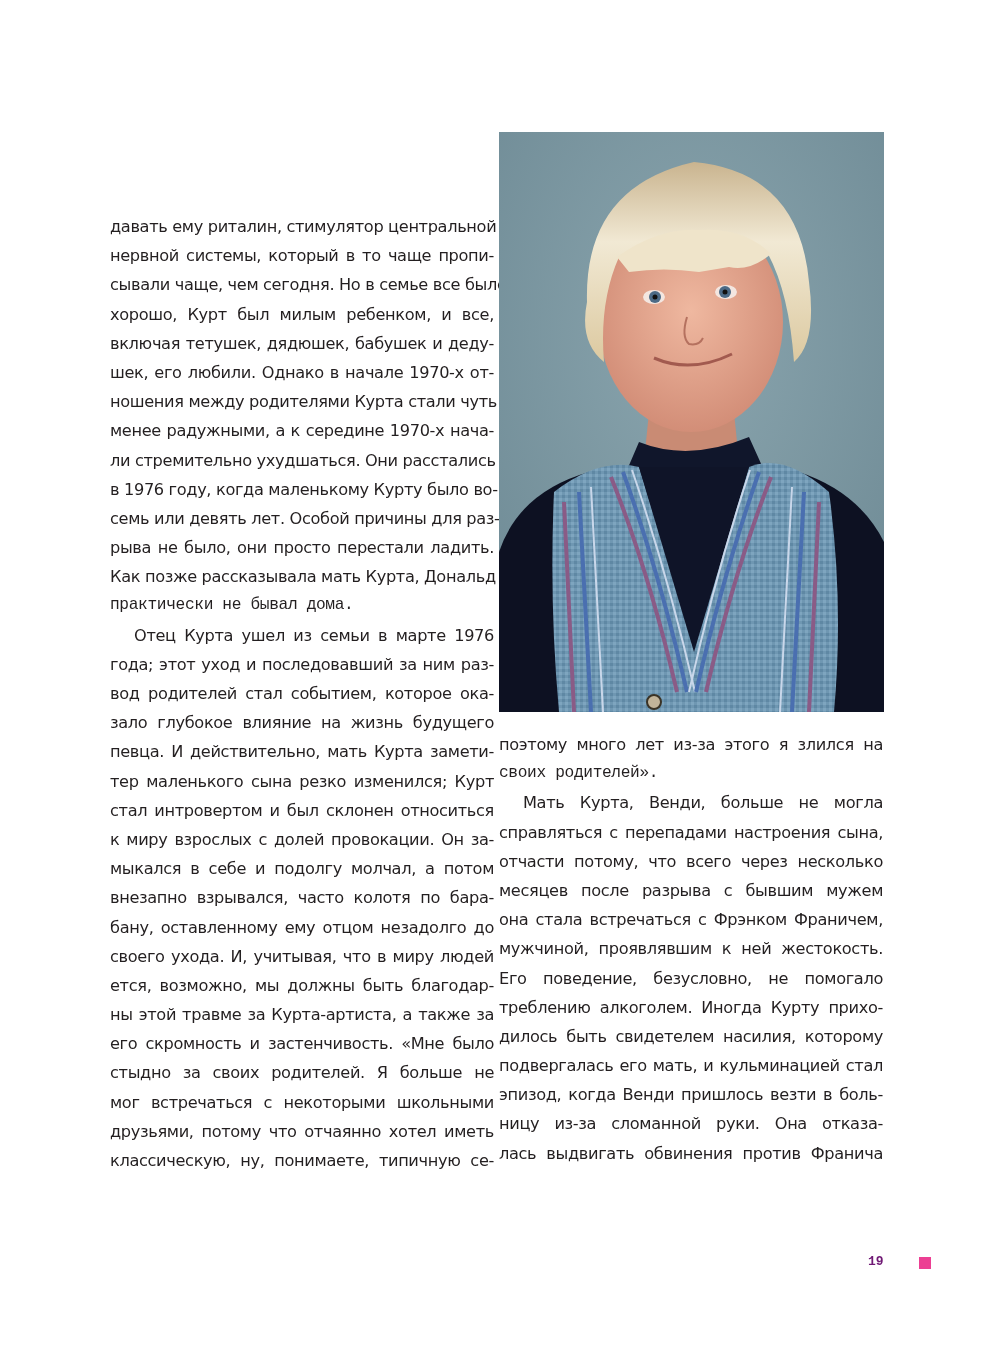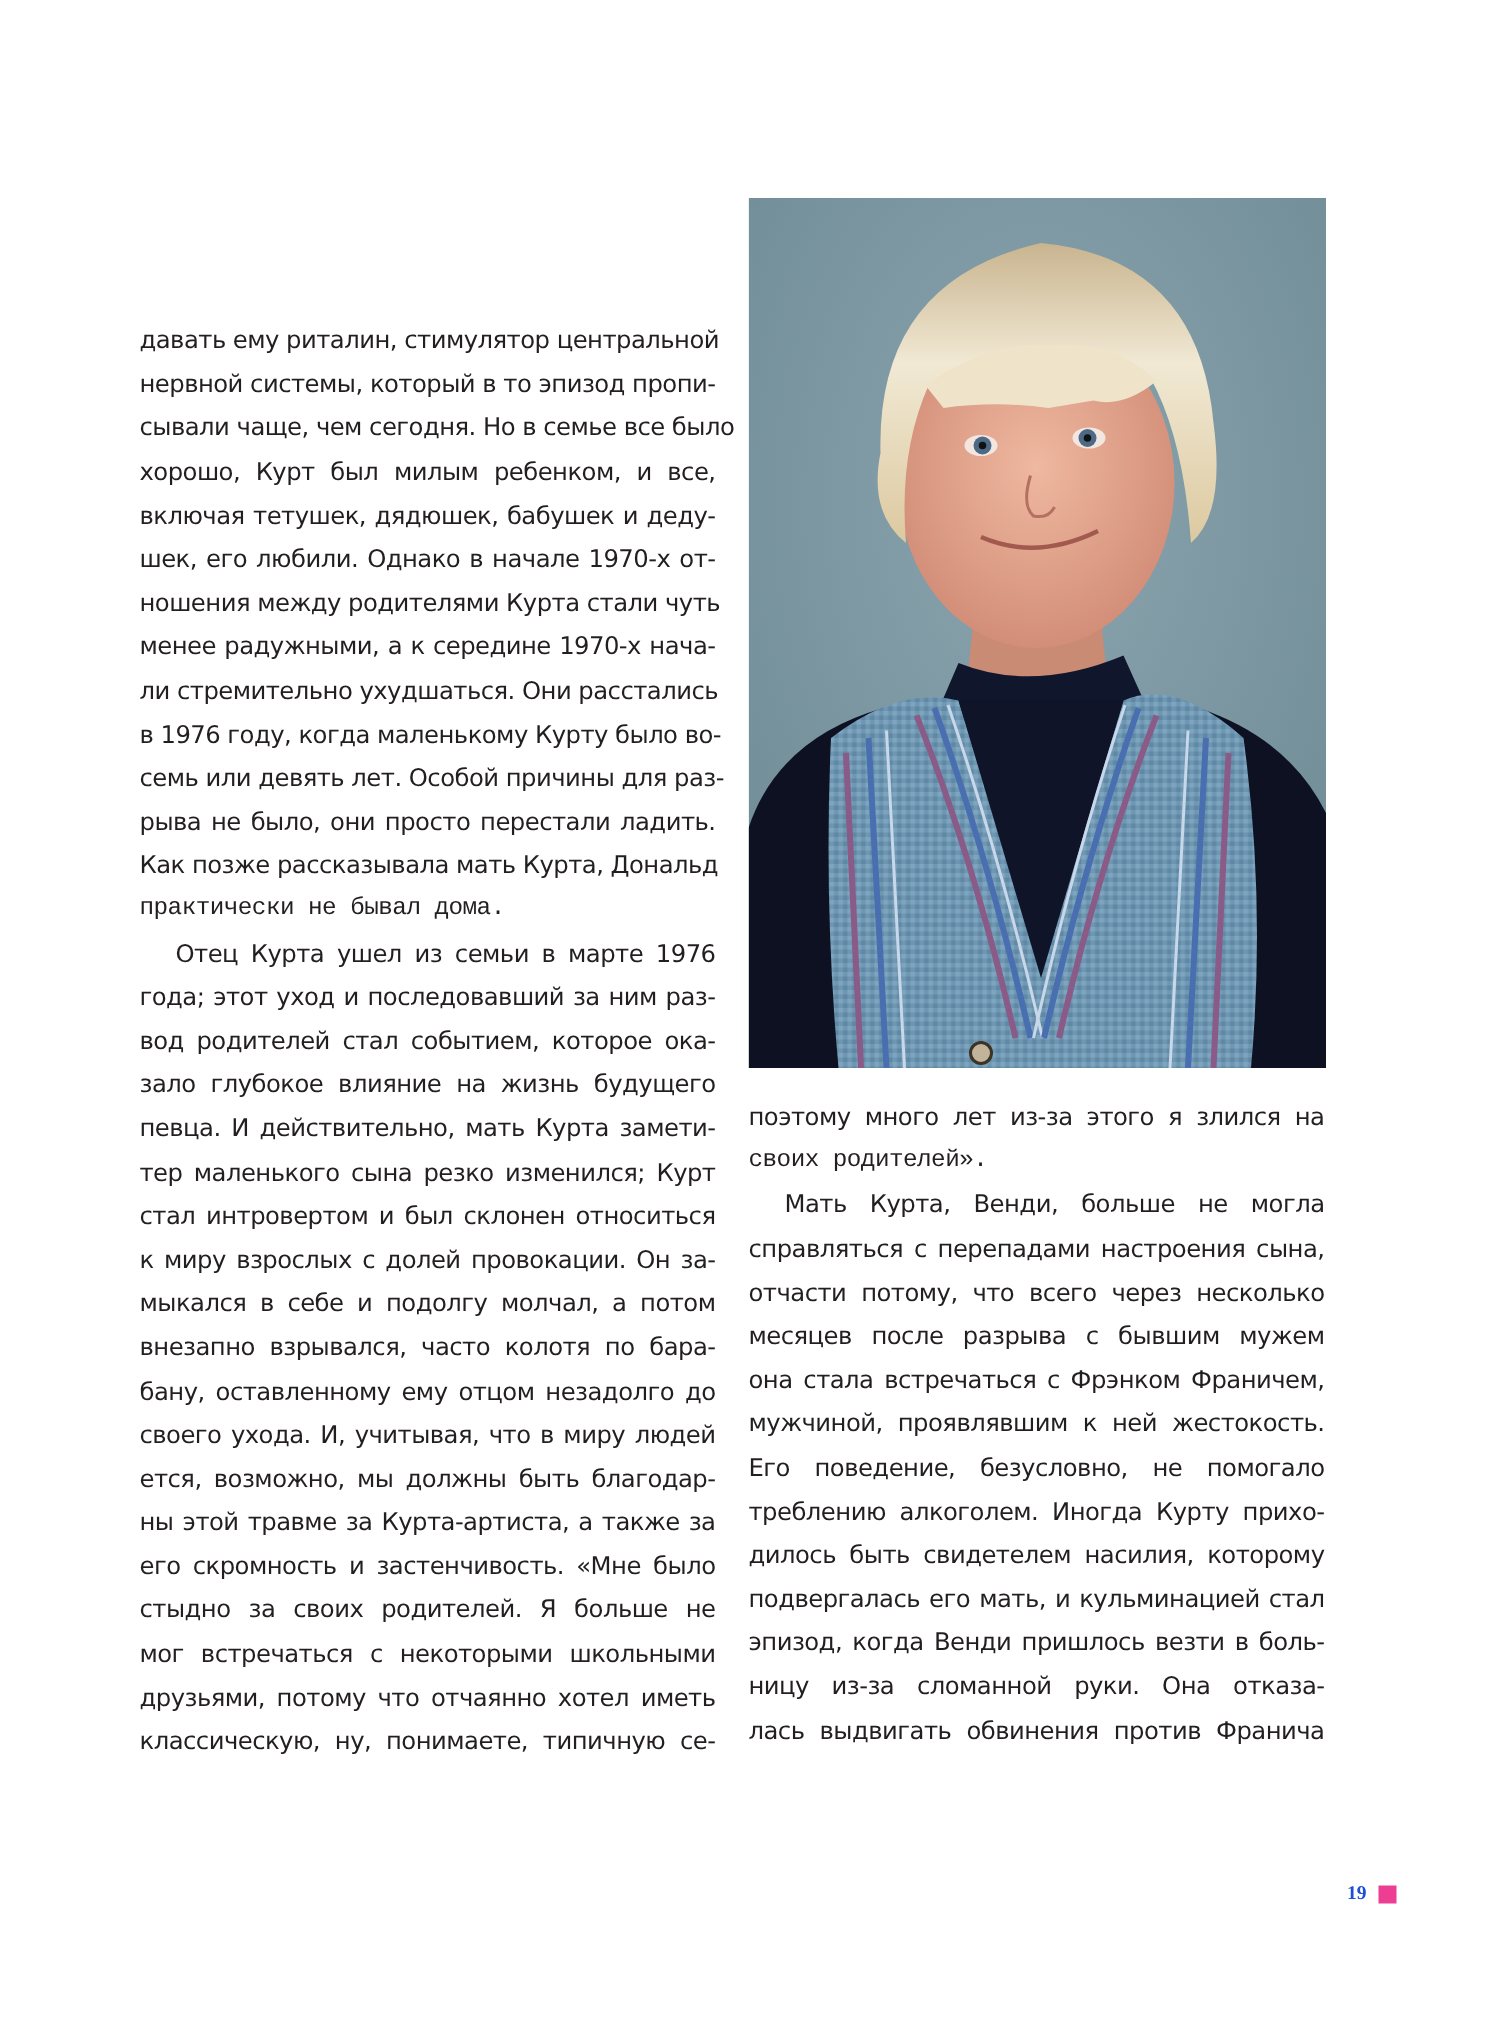--- a/index.html
+++ b/index.html
@@ -2,33 +2,33 @@
 <html><head>
 <meta charset="utf-8">
 <style>
   html, body { margin: 0; padding: 0; background: #ffffff; }
   body { width: 1000px; height: 1349px; position: relative; overflow: hidden;
          font-family: "DejaVu Sans", sans-serif; color: #231f20; }
   .col { position: absolute; font-size: 16.2px; line-height: 29.2px; letter-spacing: -0.35px; }
   .col .line { display: block; height: 29.2px; white-space: nowrap; text-align: justify; text-align-last: justify; }
   .col .line.last { text-align-last: left; font-family: Liberation Mono, monospace; }
   .col .line.indent { padding-left: 24px; }
-  #left-col { left: 93px; top: 212px; width: 384px; }
+  #left-col { left: 110px; top: 212px; width: 384px; }
   #right-col { left: 499px; top: 730px; width: 384px; }
   #photo { position: absolute; left: 499px; top: 132px; width: 385px; height: 580px; overflow: hidden; }
-  #page-number { position: absolute; left: 898px; top: 1254px; font-size: 13px; font-weight: bold;
-                 font-family: Liberation Serif, serif; color: #1d4ed8; }
+  #page-number { position: absolute; left: 868px; top: 1254px; font-size: 13px; font-weight: bold;
+                 font-family: Liberation Mono, monospace; color: #701a75; }
   #page-marker { position: absolute; left: 919px; top: 1257px; width: 12px; height: 12px; }
 </style>
 </head>
 <body>
 
 <div id="left-col" class="col">
     <span class="line">давать ему риталин, стимулятор центральной</span>
-    <span class="line">нервной системы, который в то эпизод пропи-</span>
+    <span class="line">нервной системы, который в то чаще пропи-</span>
     <span class="line">сывали чаще, чем сегодня. Но в семье все было</span>
     <span class="line">хорошо, Курт был милым ребенком, и все,</span>
     <span class="line">включая тетушек, дядюшек, бабушек и деду-</span>
     <span class="line">шек, его любили. Однако в начале 1970-х от-</span>
     <span class="line">ношения между родителями Курта стали чуть</span>
     <span class="line">менее радужными, а к середине 1970-х нача-</span>
     <span class="line">ли стремительно ухудшаться. Они расстались</span>
     <span class="line">в 1976 году, когда маленькому Курту было во-</span>
     <span class="line">семь или девять лет. Особой причины для раз-</span>
     <span class="line">рыва не было, они просто перестали ладить.</span>

